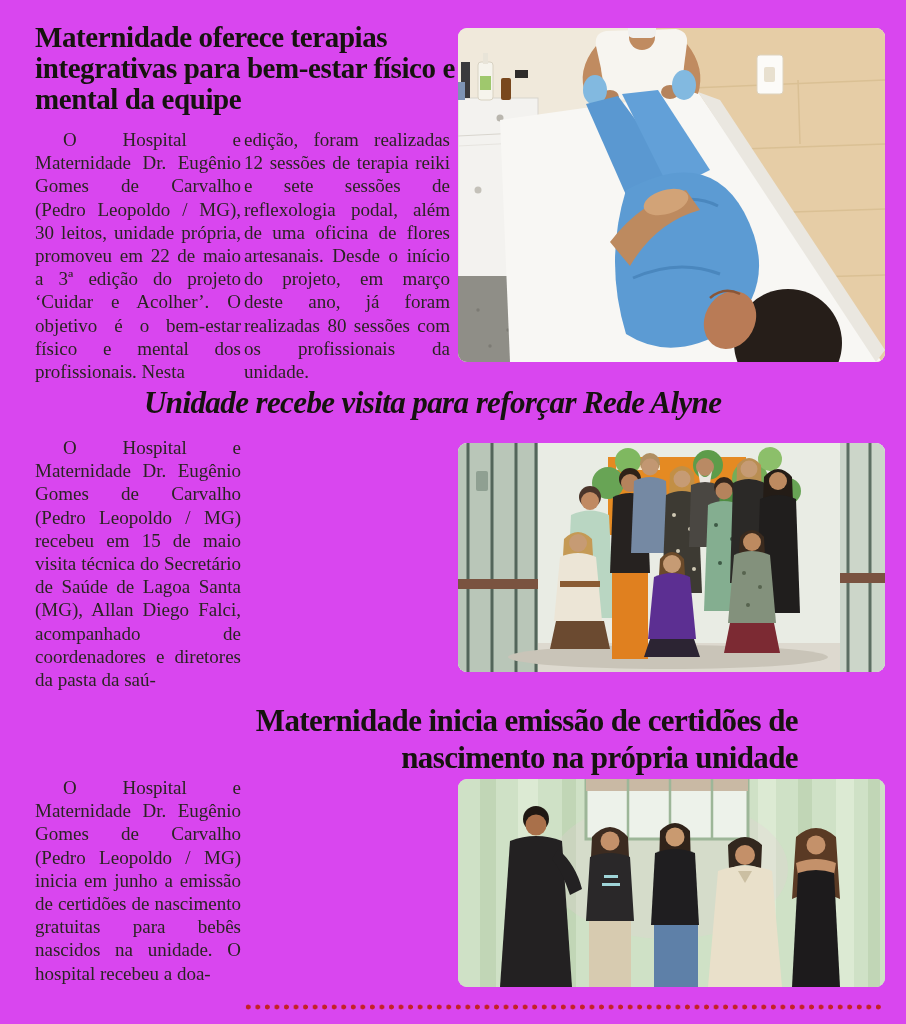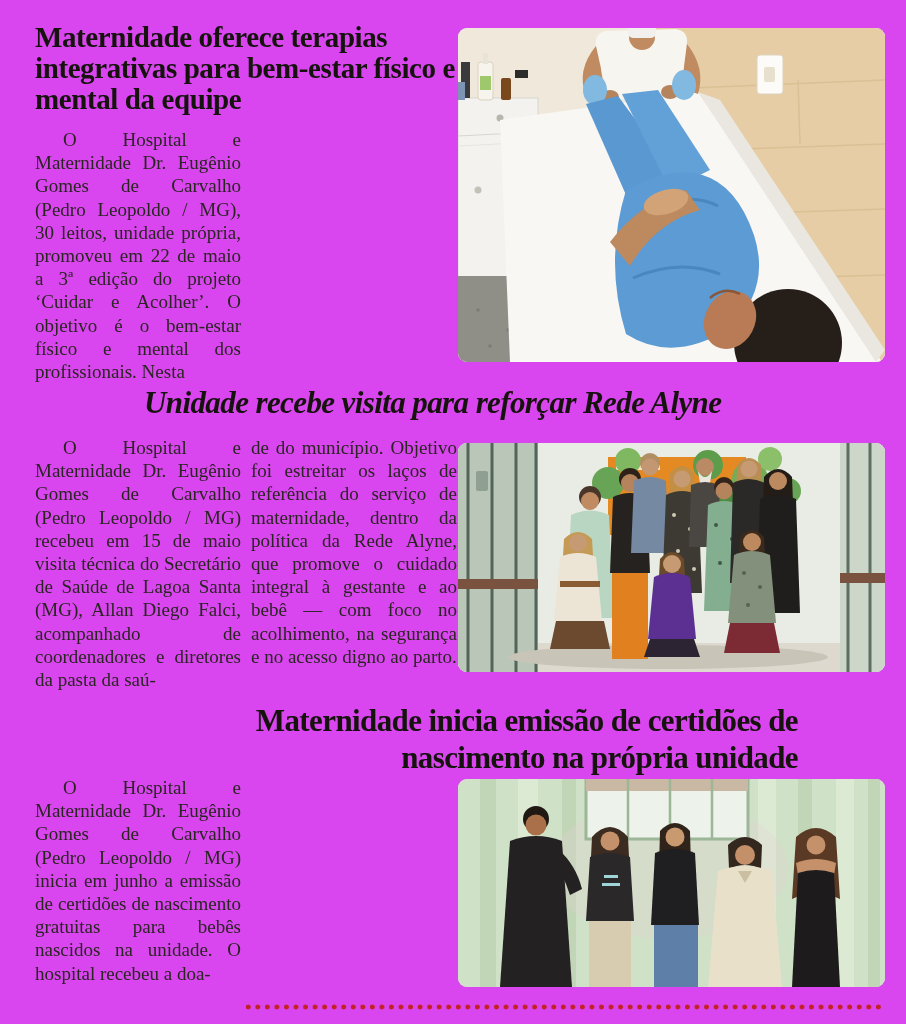--- a/index.html
+++ b/index.html
@@ -8,21 +8,21 @@
     position:relative; width:906px; height:1024px; overflow:hidden;
     background:#ffffff; font-family:"Liberation Serif", serif;
   }
   .headline {
     position:absolute; margin:0; font-weight:700; color:#16130f;
   }
   .h1 { left:35px; top:22px; width:424px; font-size:29px; line-height:31px; letter-spacing:-0.4px; }
   .h2 { left:144px; top:384px; width:730px; font-size:31px; line-height:37px; letter-spacing:-0.6px;font-style:italic; }
   .h3 { left:143px; top:702px; width:655px; font-size:31px; line-height:37px; letter-spacing:-0.6px;text-align:right; }
   .cols {
-    position:absolute; left:35px; width:424px; display:flex; gap:10px;
+    position:absolute; left:35px; width:424px; display:flex; gap:3px;
   }
   .a1 { top:128px; } .a2 { top:436px; } .a3 { top:776px; }
   .col {
     width:206px; margin:0; font-size:19px; line-height:23.2px;
     text-align:justify; color:#2a2522; hyphens:none;
   }
   .col.first { text-indent:28px; }
   .photo {
     position:absolute; left:458px; margin:0; border-radius:9px; overflow:hidden;
     background:#ddd;
@@ -39,20 +39,21 @@
 </style>
 </head>
 <body>
 
 <div class="page" style="background: #d946ef;">
 
   <section>
     <h1 class="headline h1">Maternidade oferece terapias integrativas para bem-estar físico e mental da equipe</h1>
     <div class="cols a1">
       <p class="col first">O Hospital e Maternidade Dr. Eugênio Gomes de Carvalho (Pedro Leopoldo / MG), 30 leitos, unidade própria, promoveu em 22 de maio a 3ª edição do projeto ‘Cuidar e Acolher’. O objetivo é o bem-estar físico e mental dos profissionais. Nesta</p>
+      <p class="col">edição, foram realizadas 12 sessões de terapia reiki e sete sessões de reflexologia podal, além de uma oficina de flores artesanais. Desde o início do projeto, em março deste ano, já foram realizadas 80 sessões com os profissionais da unidade.</p>
     </div>
     <figure class="photo p1" role="img" aria-label="Profissional de uniforme azul deitada em maca recebe reflexologia podal de terapeuta com luvas azuis">
       <svg viewBox="0 0 427 334" preserveAspectRatio="none">
         <rect width="427" height="334" fill="#f0e9db"></rect>
         <rect x="175" width="252" height="334" fill="#e6cda6"></rect>
         <g stroke="#dac094" stroke-width="1.5" fill="none">
           <line x1="185" y1="62" x2="427" y2="52"></line>
           <line x1="195" y1="124" x2="427" y2="116"></line>
           <line x1="215" y1="188" x2="427" y2="181"></line>
           <line x1="245" y1="252" x2="427" y2="247"></line>
@@ -111,21 +112,20 @@
           <path d="M252,270 Q266,258 282,266" stroke="#8a5638" stroke-width="2.5" fill="none"></path>
         </g>
       </svg>
     </figure>
   </section>
 
   <section>
     <h2 class="headline h2">Unidade recebe visita para reforçar Rede Alyne</h2>
     <div class="cols a2">
       <p class="col first">O Hospital e Maternidade Dr. Eugênio Gomes de Carvalho (Pedro Leopoldo / MG) recebeu em 15 de maio visita técnica do Secretário de Saúde de Lagoa Santa (MG), Allan Diego Falci, acompanhado de coordenadores e diretores da pasta da saú-</p>
-      <p class="col">de do município. Objetivo foi estreitar os laços de referência do serviço de maternidade, dentro da política da Rede Alyne, que promove o cuidado integral à gestante e ao bebê — com foco no acolhimento, na segurança e no acesso digno ao parto.</p>
     </div>
     <figure class="photo p2" role="img" aria-label="Grupo de onze pessoas posa em corredor do hospital com portas de vidro, plantas e faixa laranja ao fundo">
       <svg viewBox="0 0 427 229" preserveAspectRatio="none">
         <rect width="427" height="229" fill="#e9ece4"></rect>
         <rect y="200" width="427" height="29" fill="#ddd9cf"></rect>
         <g>
           <rect x="0" y="0" width="80" height="229" fill="#b9c6b8"></rect>
           <g stroke="#53655a" stroke-width="3">
               <line x1="10" y1="0" x2="10" y2="229"></line>
               <line x1="34" y1="0" x2="34" y2="229"></line>

